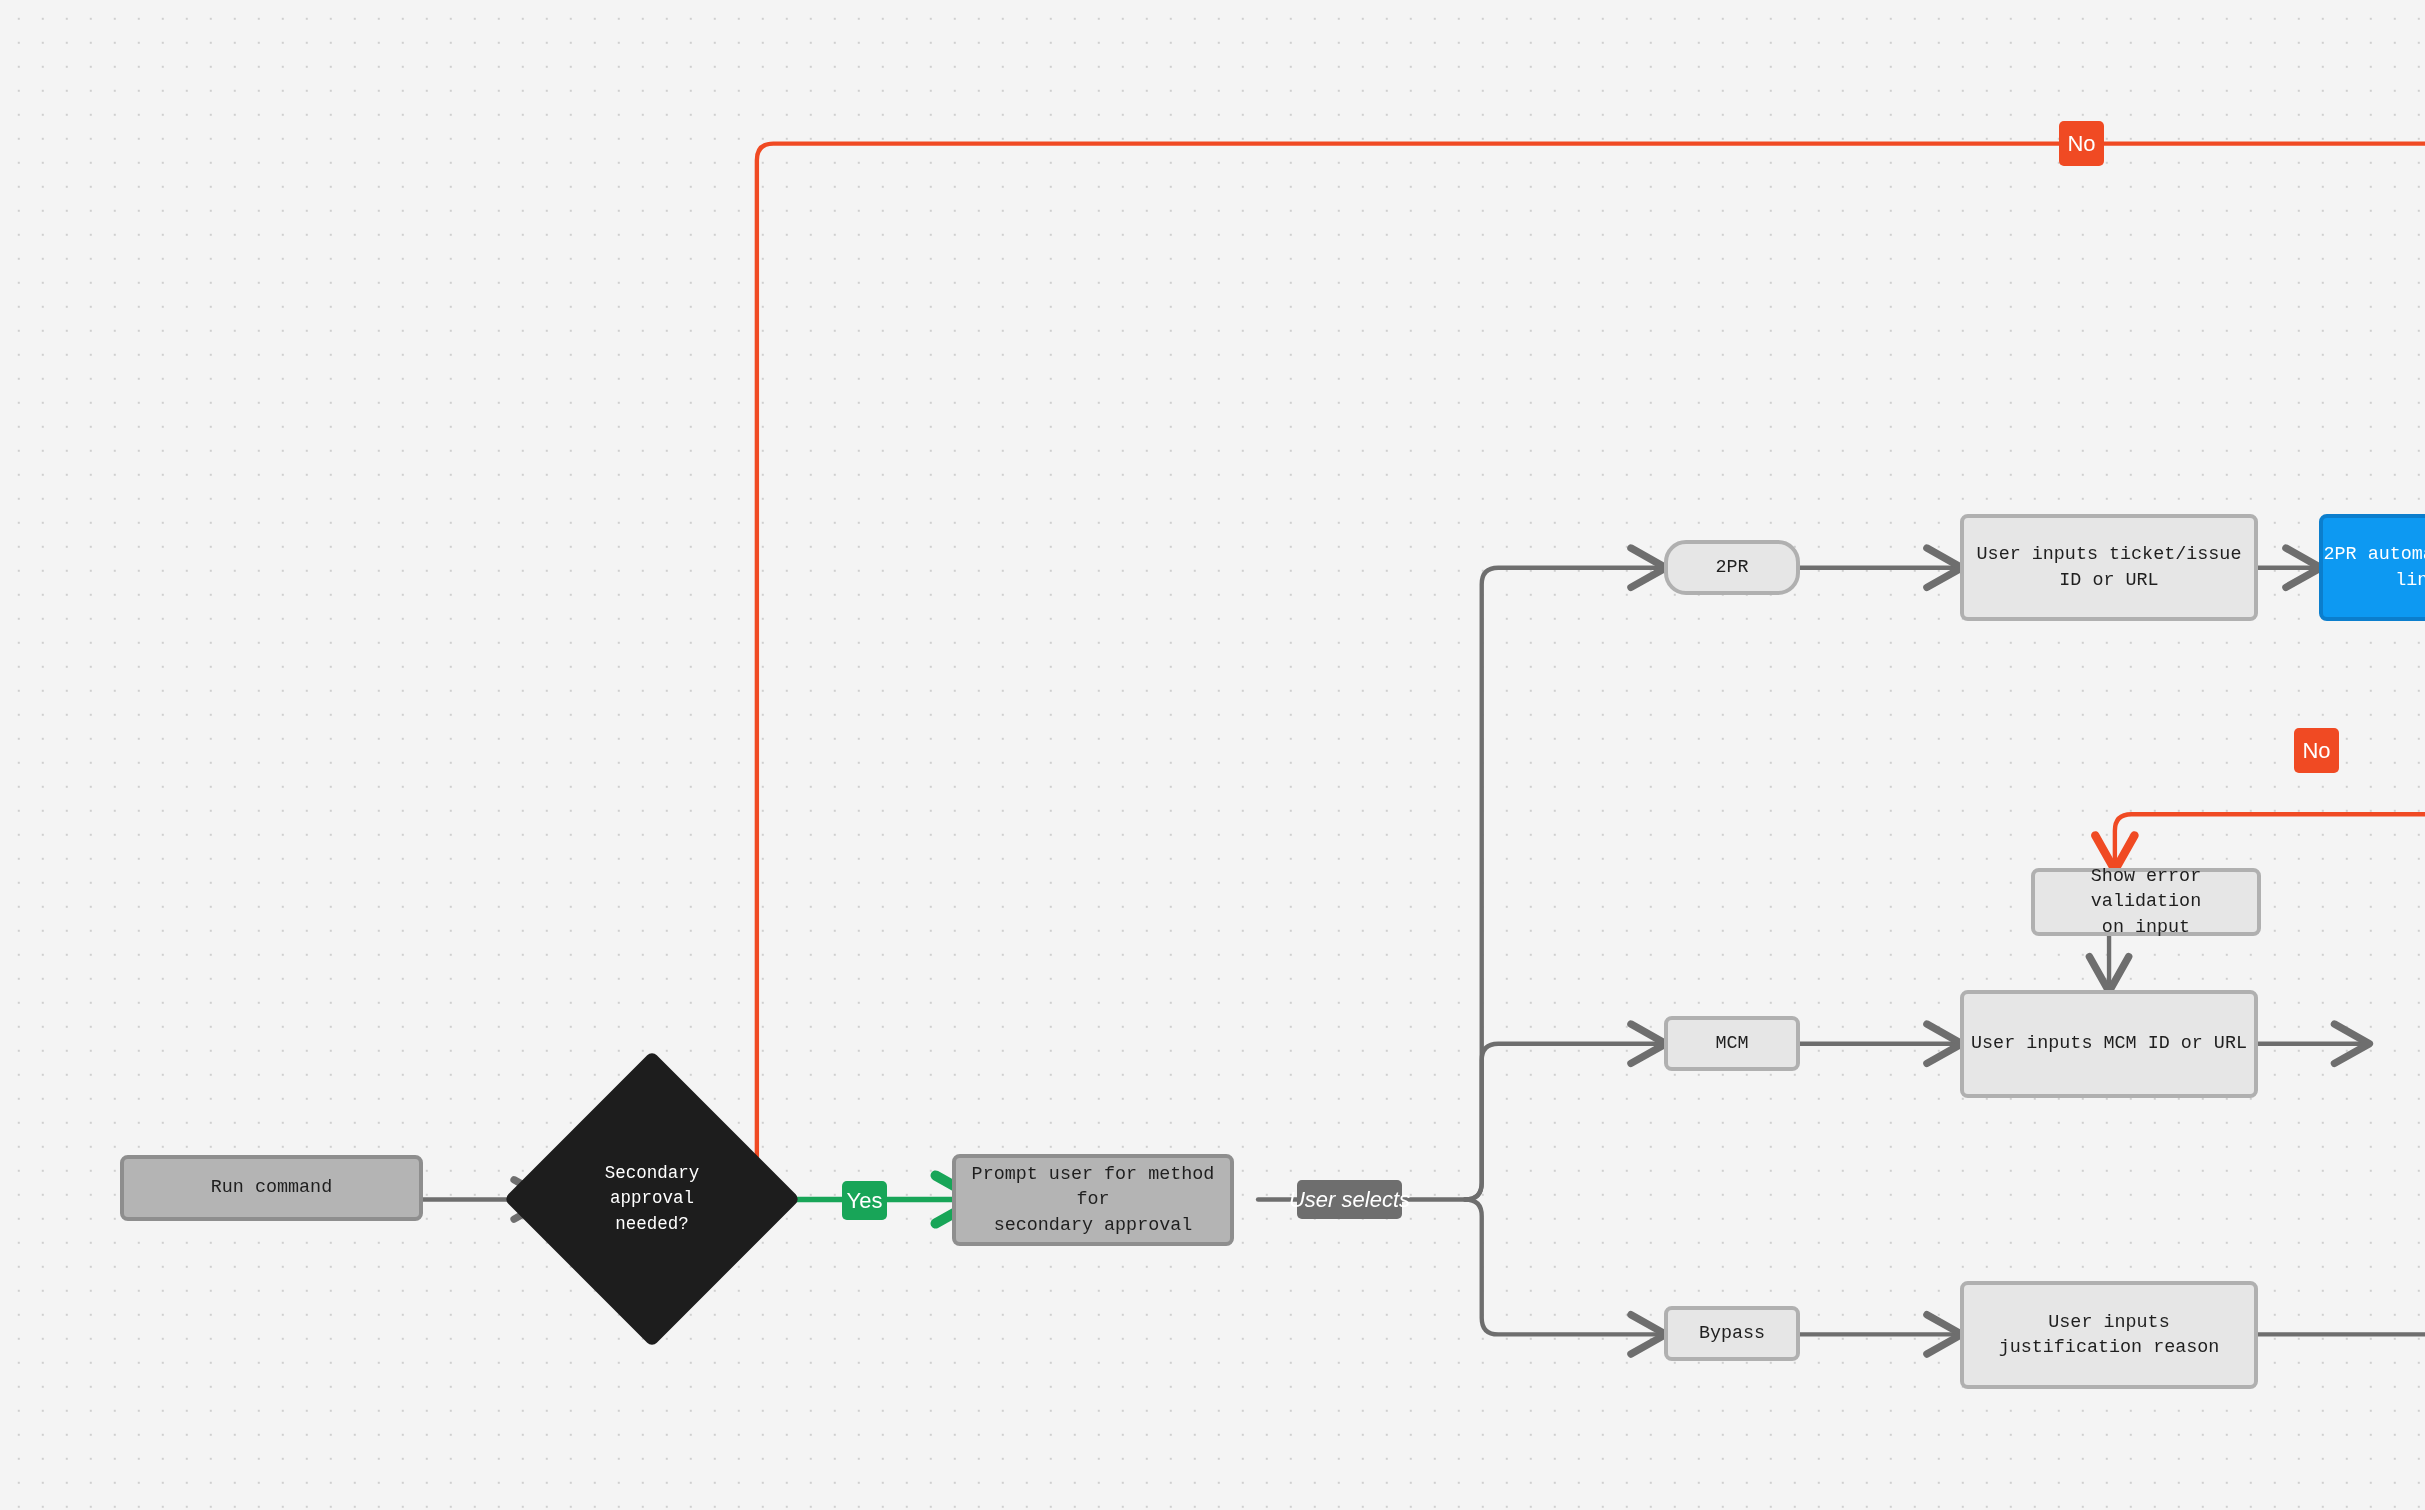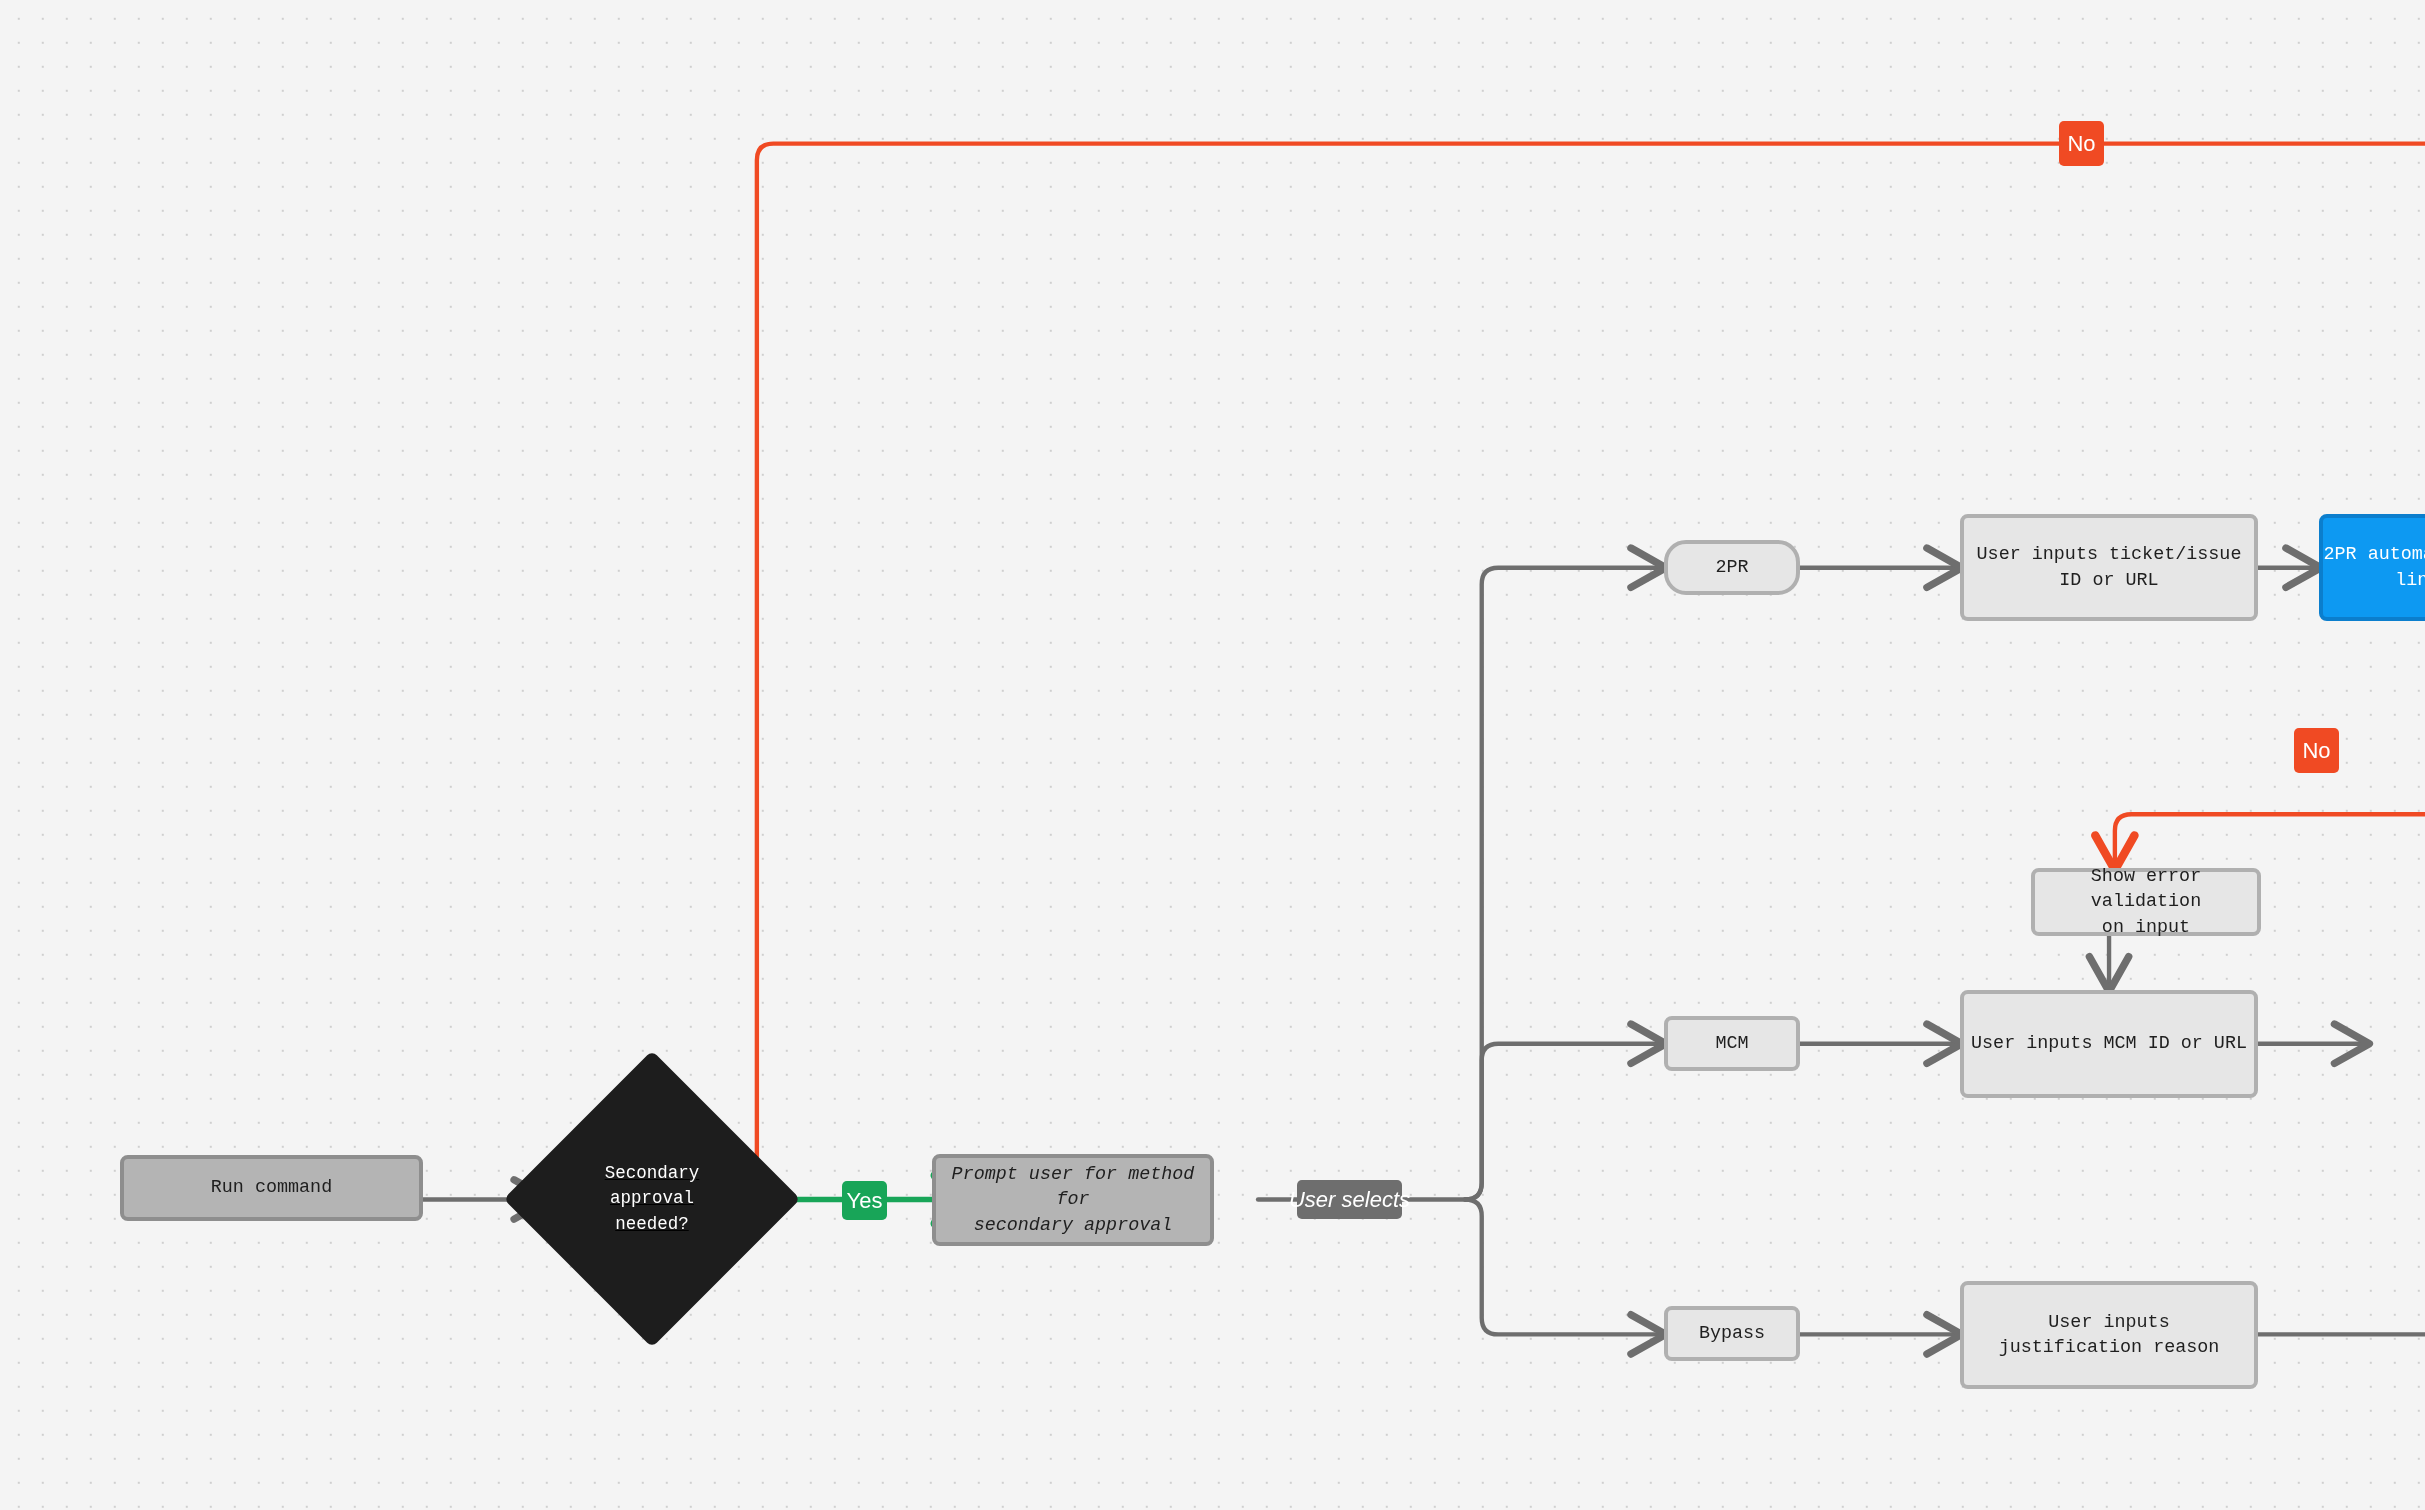--- a/index.html
+++ b/index.html
@@ -139,28 +139,28 @@
       <path d="M 5484,2151 L 6074,2151 Q 6108,2151 6108,2185 L 6108,2440 Q 6108,2472 6140,2472 L 6740,2472" stroke="#18a558" stroke-width="11" marker-end="url(#ah-green)"></path>
 
       <path d="M 3710,2750 L 4040,2750" stroke="#6e6e6e" stroke-width="9" marker-end="url(#ah-gray)"></path>
 
       <path d="M 4654,2750 L 7040,2750 Q 7074,2750 7074,2716 L 7074,2600" stroke="#6e6e6e" stroke-width="9" marker-end="url(#ah-gray)"></path>
     </g>
   </svg>
 
   <div class="node rect dark-fill" style="left:120px;top:1155px;width:303px;height:66px;">Run command</div>
 
-  <div class="node diamond" style="left:547px;top:1094px;width:210px;height:210px;text-decoration:underline;">
+  <div class="node diamond" style="left:547px;top:1094px;width:210px;height:210px;">
     <span class="dshape"></span>
     <span class="dlabel">Secondary
 approval
 needed?</span>
   </div>
 
-  <div class="node rect dark-fill" style="left:932px;top:1154px;width:282px;height:92px;font-style:italic;">Prompt user for method for
+  <div class="node rect dark-fill" style="left:952px;top:1154px;width:282px;height:92px;">Prompt user for method for
 secondary approval</div>
 
   <div class="node rect" style="left:1664px;top:540px;width:136px;height:55px;border-radius:22px;">2PR</div>
 
   <div class="node rect" style="left:1664px;top:1016px;width:136px;height:55px;">MCM</div>
 
   <div class="node rect" style="left:1664px;top:1306px;width:136px;height:55px;">Bypass</div>
 
   <div class="node rect" style="left:1960px;top:514px;width:298px;height:107px;">User inputs ticket/issue
 ID or URL</div>

